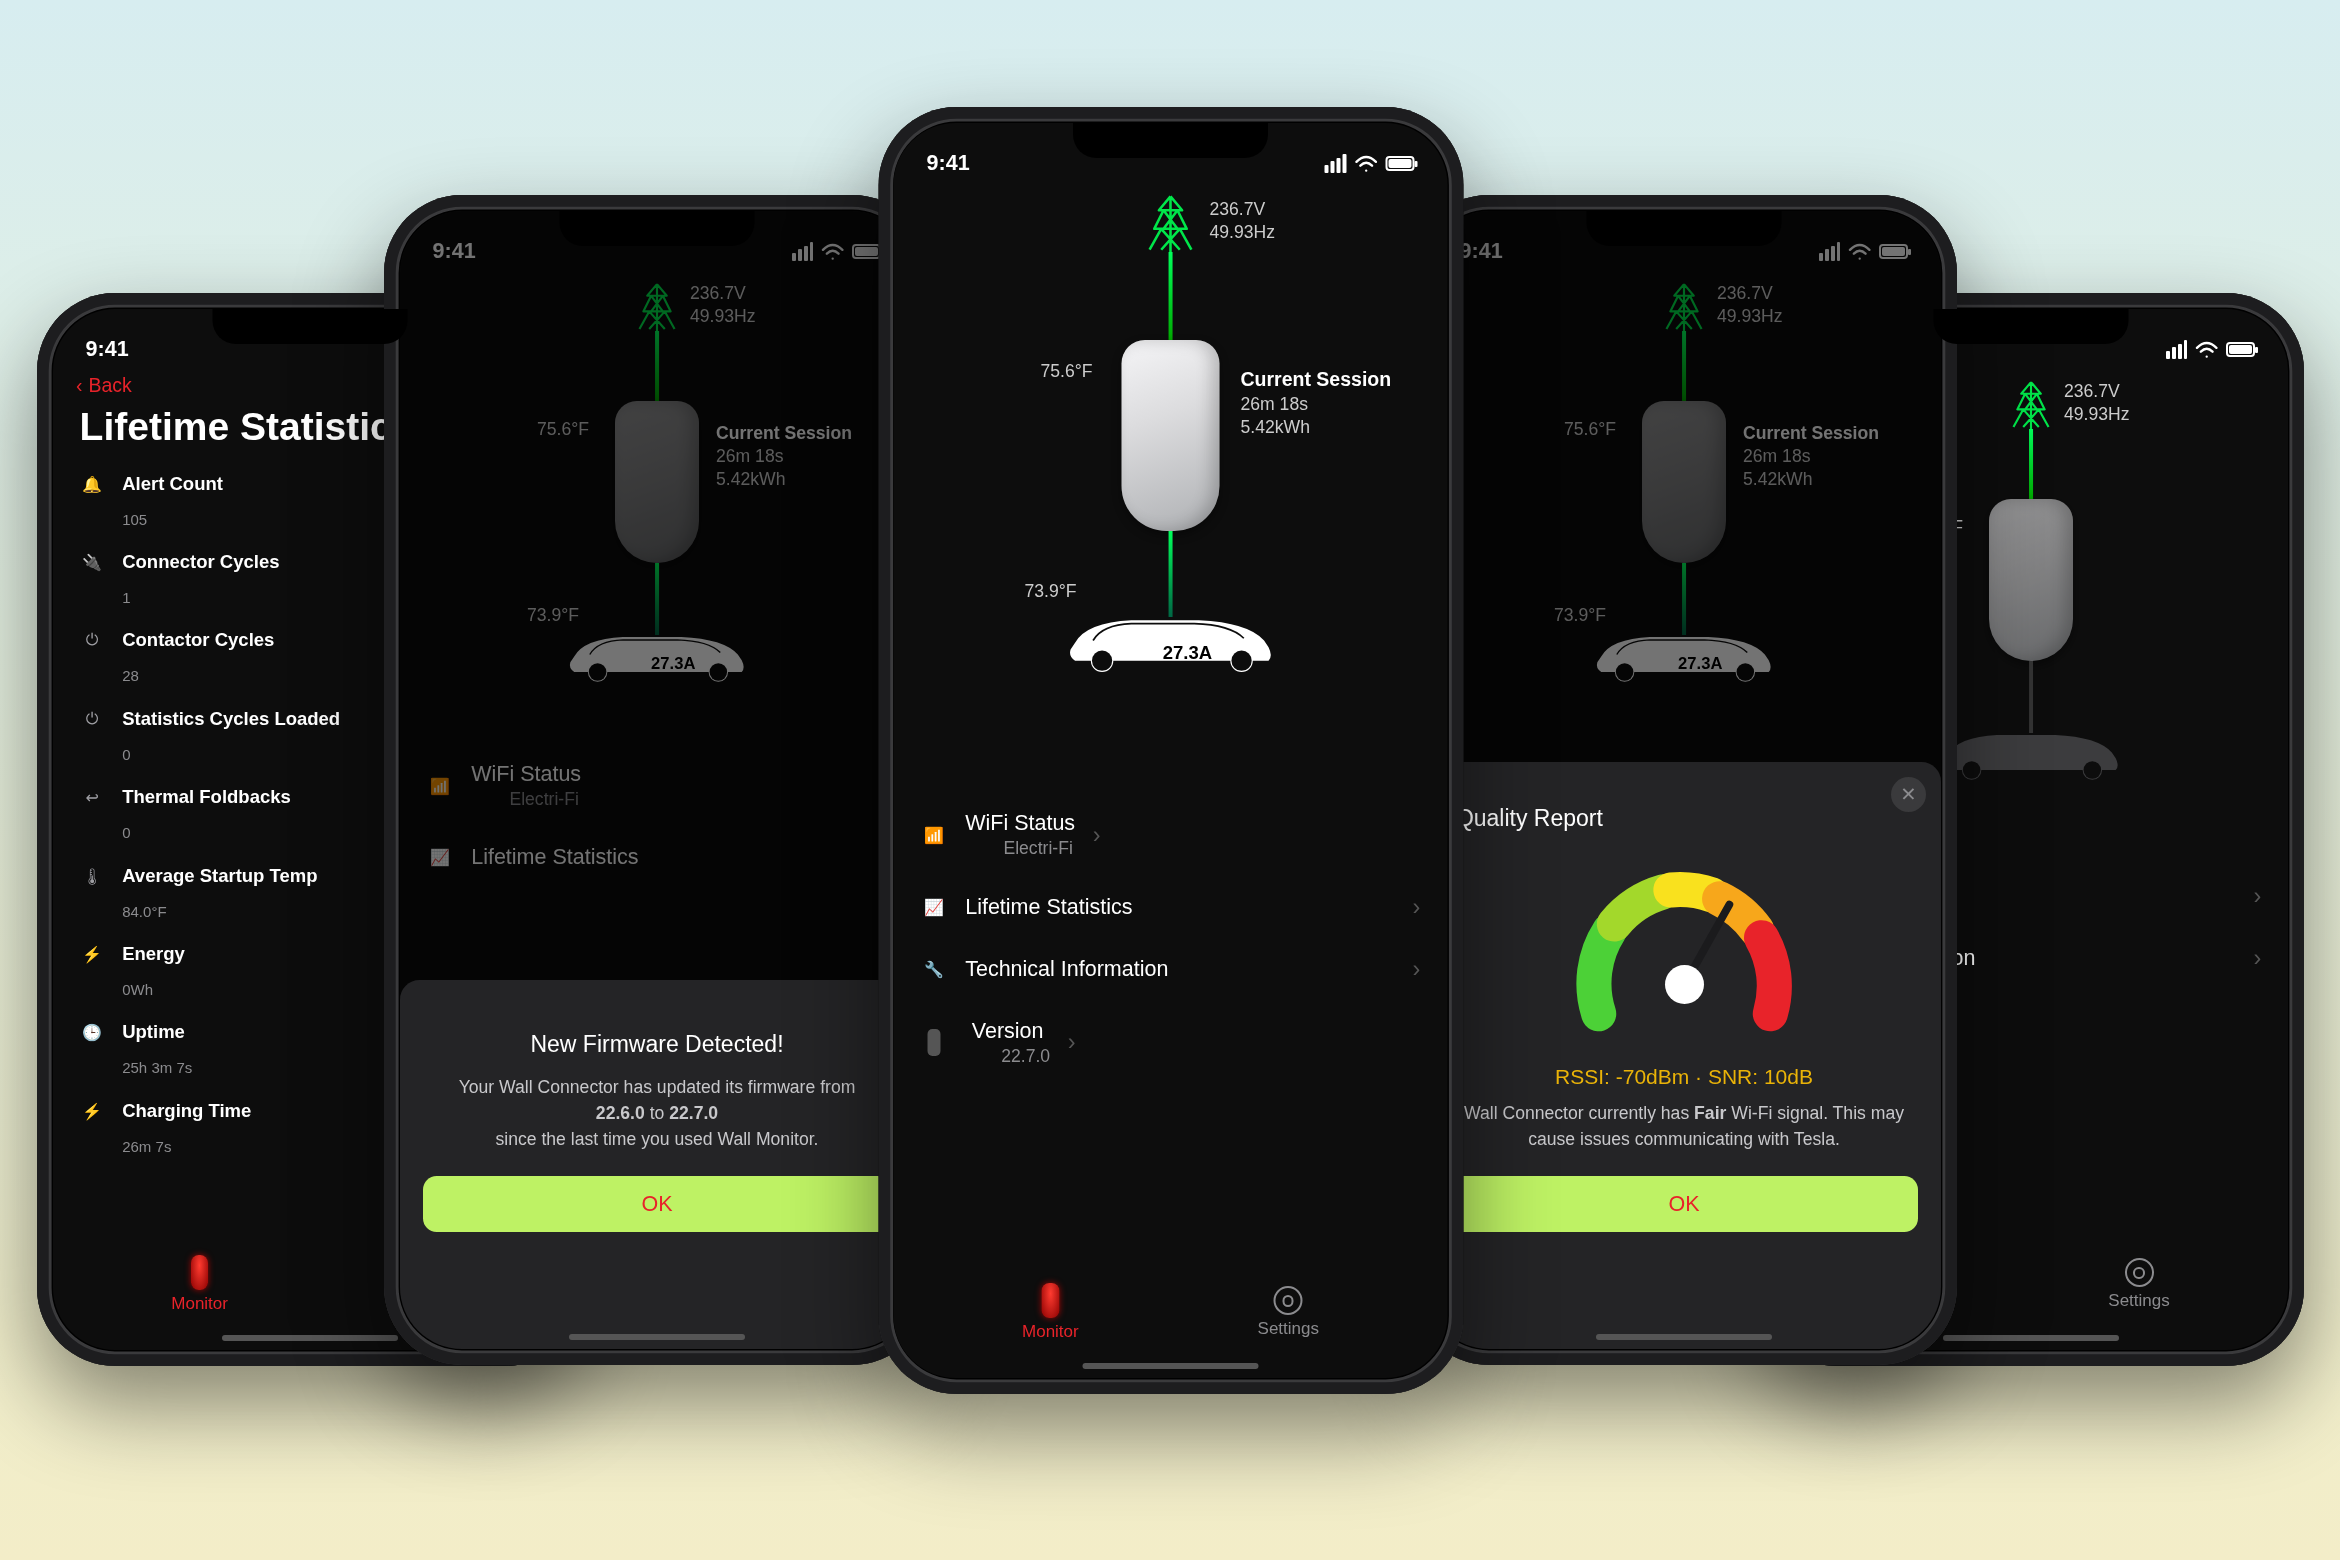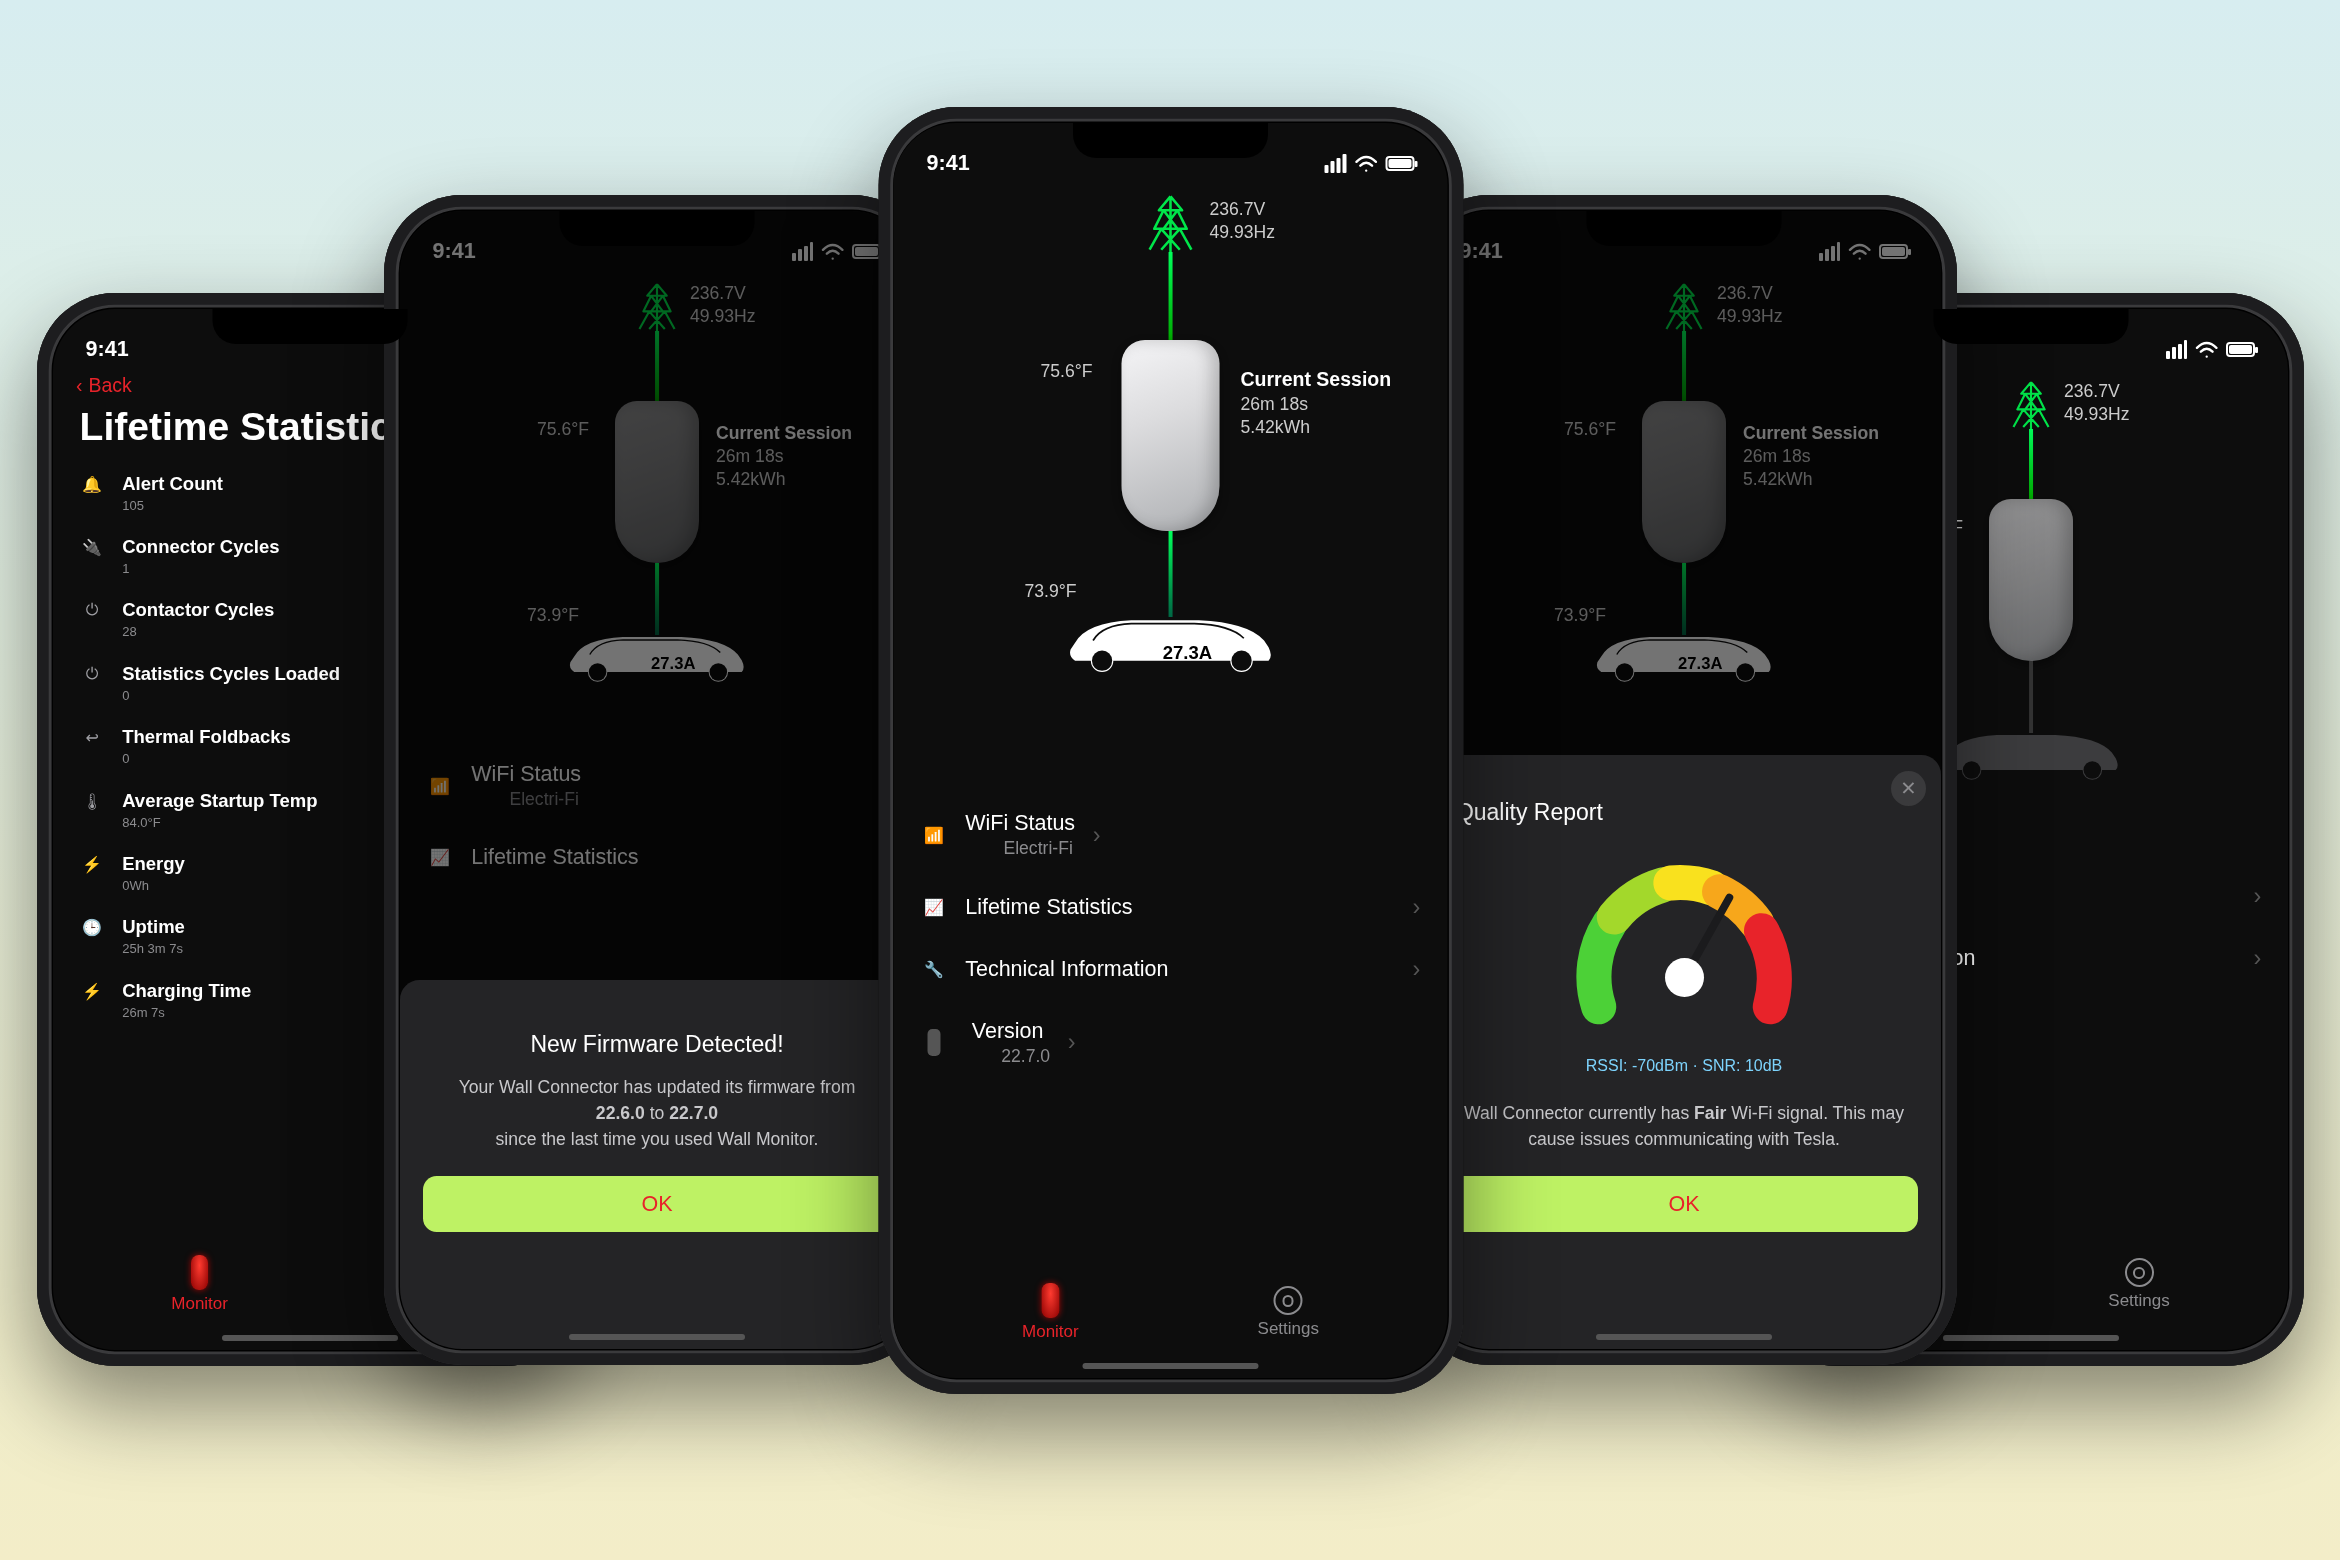--- a/index.html
+++ b/index.html
@@ -95,21 +95,21 @@
 
 
 .gauge-wrap { display:flex; justify-content:center; margin:9.8px 0 17.6px;}
 .gauge { position:relative; width:273px; height:195px;}
 
 
 .stats-title { font-size:39px; font-weight:700; padding:3.9px 27px 11.7px;}
 .stat-row { padding:11.7px 27px; display:flex; gap:17.6px; align-items:flex-start;}
 .stat-row .ic { width:25px; color:#a0a0a5; display:flex; justify-content:center; padding-top:2px;}
 .stat-row .t { font-size:18.5px; font-weight:600;}
-.stat-row .v { font-size:13px; color:#8b8b8e; margin-top:3px;}
+.stat-row .v { font-size:15px; color:#8b8b8e; margin-top:16px;}
 .back { color:#e8232a; font-size:19.5px; padding:3.9px 23.4px; display:flex; align-items:center; gap:5.9px;}
 
 
 .dimmer { position:absolute; inset:0; background:rgba(0,0,0,.55); pointer-events:none; border-radius:62px;}
 
 svg { display:block; }
 </style>
 </head>
 <body>
 
@@ -441,21 +441,21 @@
             <path d="M52 170 A100 100 0 0 1 63 85" stroke="#4cd137" stroke-width="36" fill="none" stroke-linecap="round"></path>
             <path d="M68 78 A100 100 0 0 1 118 45" stroke="#a3d82b" stroke-width="36" fill="none" stroke-linecap="round"></path>
             <path d="M126 43 A100 100 0 0 1 168 48" stroke="#f9e11e" stroke-width="36" fill="none" stroke-linecap="round"></path>
             <path d="M176 52 A100 100 0 0 1 214 84" stroke="#f7a71b" stroke-width="36" fill="none" stroke-linecap="round"></path>
             <path d="M219 92 A100 100 0 0 1 228 170" stroke="#e8232a" stroke-width="36" fill="none" stroke-linecap="round"></path>
             <line x1="140" y1="140" x2="186" y2="58" stroke="#1b1b1d" stroke-width="8" stroke-linecap="round"></line>
             <circle cx="140" cy="140" r="20" fill="#fff"></circle>
           </svg>
         </div>
       </div>
-      <p style="font-size:16px;color:#7dd3fc;margin-bottom:22px">RSSI: -70dBm · SNR: 10dB</p>
+      <p style="font-size:21px;color:#eab308;margin-bottom:8px">RSSI: -70dBm · SNR: 10dB</p>
       <p><span>Wall Connector currently has </span><b>Fair</b><span> Wi-Fi signal. This may cause issues communicating with Tesla.</span></p>
       <button class="ok-btn">OK</button>
     </div>
     <div class="home-ind"></div>
   </div>
 </div>
 
 <div class="phone" style="left:50%; top:107px; transform:translateX(-50%); height:1287px; width:585px;">
   <div class="screen">
     <div class="notch"></div>

